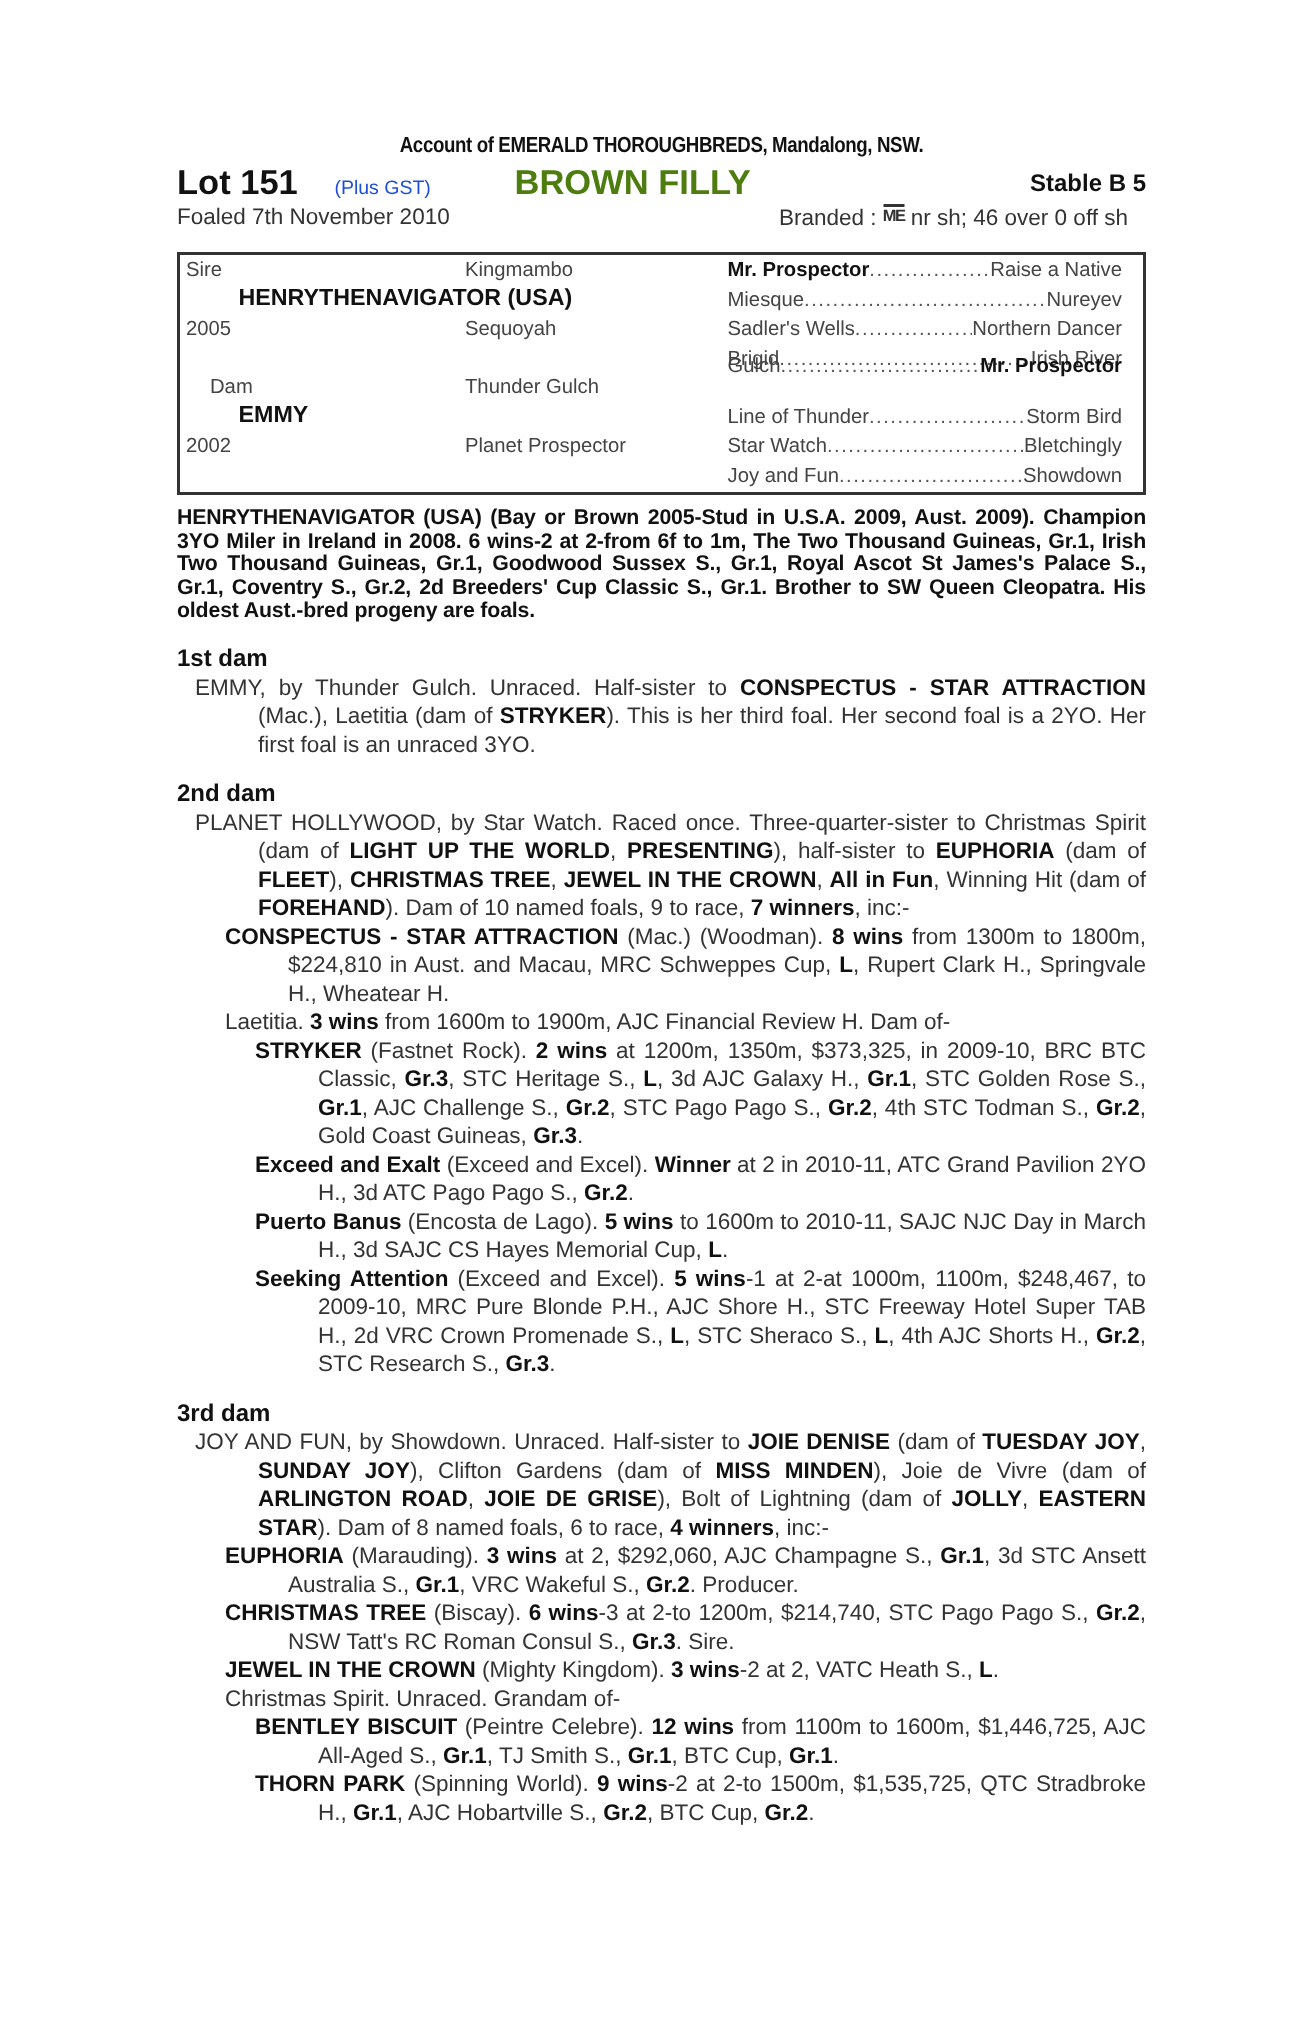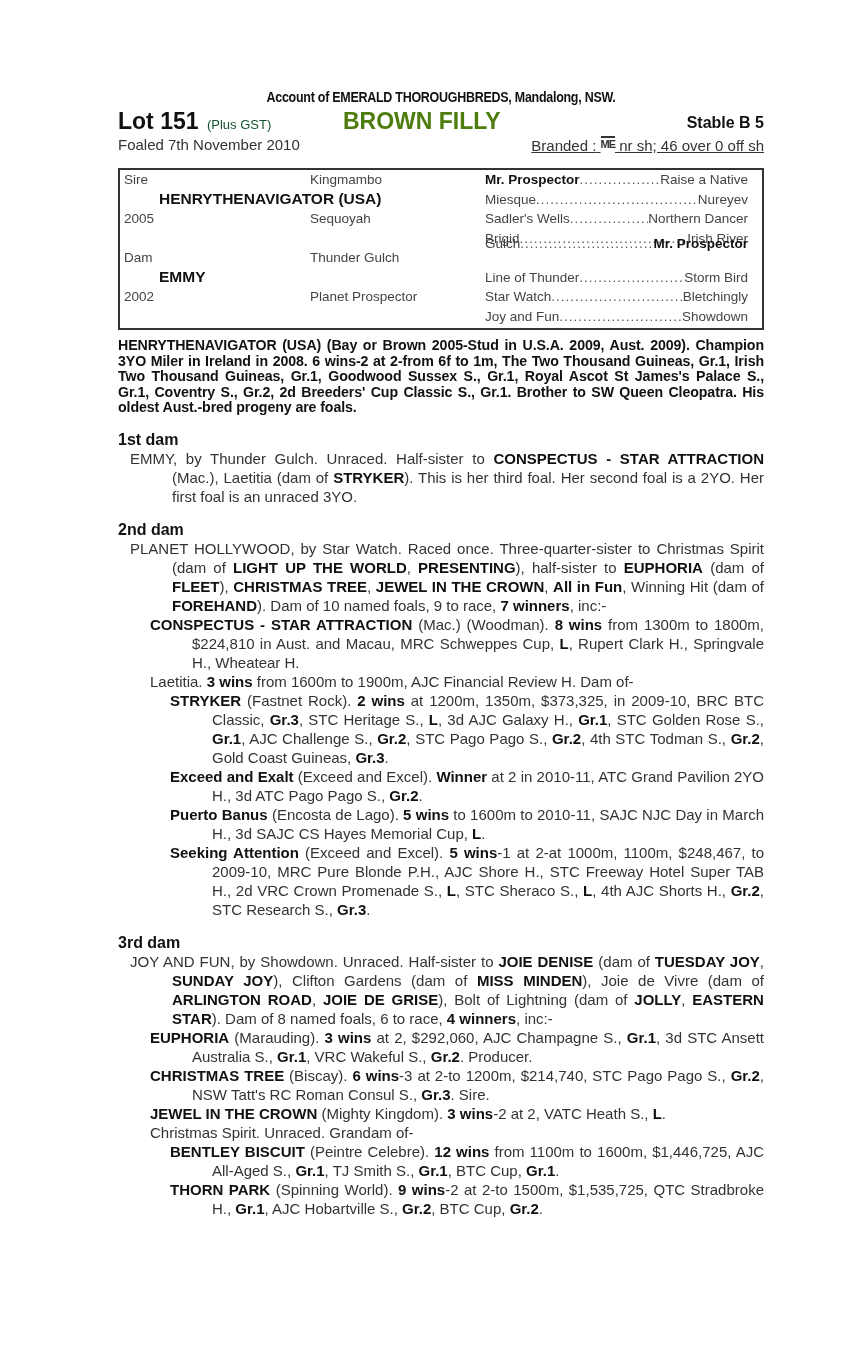--- a/index.html
+++ b/index.html
@@ -4,26 +4,26 @@
 <style>
   html, body { margin: 0; padding: 0; background: #ffffff; }
   body { width: 860px; height: 1356px; position: relative; overflow: hidden;
          font-family: "Liberation Sans", sans-serif; color: #1a1a1a; }
   .page { position: absolute; left: 118px; top: 88px; width: 646px; }
   .account { text-align: center; font-family: "Liberation Sans", sans-serif; font-weight: bold;
              font-size: 14.5px; letter-spacing: -0.3px; transform: scaleX(0.86); transform-origin: center;
              height: 19px; line-height: 19px; color: #111; white-space: nowrap; }
   .lotline { position: relative; height: 26px; margin-top: 1px; }
   .lot { position: absolute; left: 0; top: 0; font-weight: 900; font-size: 23px; line-height: 26px; color: #111; }
-  .lot .gst { font-weight: normal; font-size: 13px; color: #14532d; margin-left: 2px; }
+  .lot .gst { font-weight: normal; font-size: 13px; color: #1d4ed8; margin-left: 18px; }
   .horse-title { position: absolute; left: 225px; top: 0; font-weight: 900; font-size: 23px; line-height: 26px; color: #4d7c0f; }
   .stable { position: absolute; right: 0; top: 2px; font-weight: 900; font-size: 16px; line-height: 26px; color: #111; }
   .foaledline { position: relative; height: 24px; font-size: 15px; color: #333; }
   .foaled { position: absolute; left: 0; top: 2px; }
-  .branded { position: absolute; right: 0; top: 2px; white-space: nowrap; text-decoration: underline; }
+  .branded { position: absolute; right: 12px; top: 2px; white-space: nowrap; }
   .brand-glyph { font-size: 11px; font-weight: bold; display: inline-block; border-top: 2px solid #333;
                  line-height: 11px; vertical-align: 3px; letter-spacing: -1px; padding-top: 1px; }
 
   .ped { margin-top: 10px; border-top: 2px solid #333; border-left: 2px solid #333;
          border-right: 2px solid #333; border-bottom: 2px solid #333; position: relative; height: 158px; }
   .ped .cell { position: absolute; font-size: 13.5px; color: #444; line-height: 19.5px; white-space: nowrap; }
   .ped .b { font-weight: 900; color: #111; font-size: 15.5px; margin-left: 35px; }
   .ped .g3 { left: 365px; width: 263px; display: flex; font-size: 13.5px; color: #444; }
   .ped .g3 .l { white-space: nowrap; }
   .ped .g3 .dots { flex: 1; overflow: hidden; white-space: nowrap; letter-spacing: 1px; color: #555; }
@@ -63,21 +63,21 @@
     </div>
   </div>
 
   <div class="ped">
     <div class="cell" style="left:4px; top:0px;">Sire</div>
     <div class="cell b" style="left:4px; top:19px;">HENRYTHENAVIGATOR (USA)</div>
     <div class="cell" style="left:4px; top:39px;">2005</div>
     <div class="cell" style="left:190px; top:0px;">Kingmambo</div>
     <div class="cell" style="left:190px; top:39px;">Sequoyah</div>
 
-    <div class="cell" style="left:4px; top:78px;">Dam</div>
+    <div class="cell" style="left:20px; top:78px;">Dam</div>
     <div class="cell b" style="left:4px; top:97px;">EMMY</div>
     <div class="cell" style="left:4px; top:117px;">2002</div>
     <div class="cell" style="left:190px; top:78px;">Thunder Gulch</div>
     <div class="cell" style="left:190px; top:117px;">Planet Prospector</div>
 
     <div id="gen3">
         <div class="cell g3" style="top: 0px;">
           <span class="l bold">Mr. Prospector</span>
           <span class="dots"></span>
           <span class="r">Raise a Native</span>

